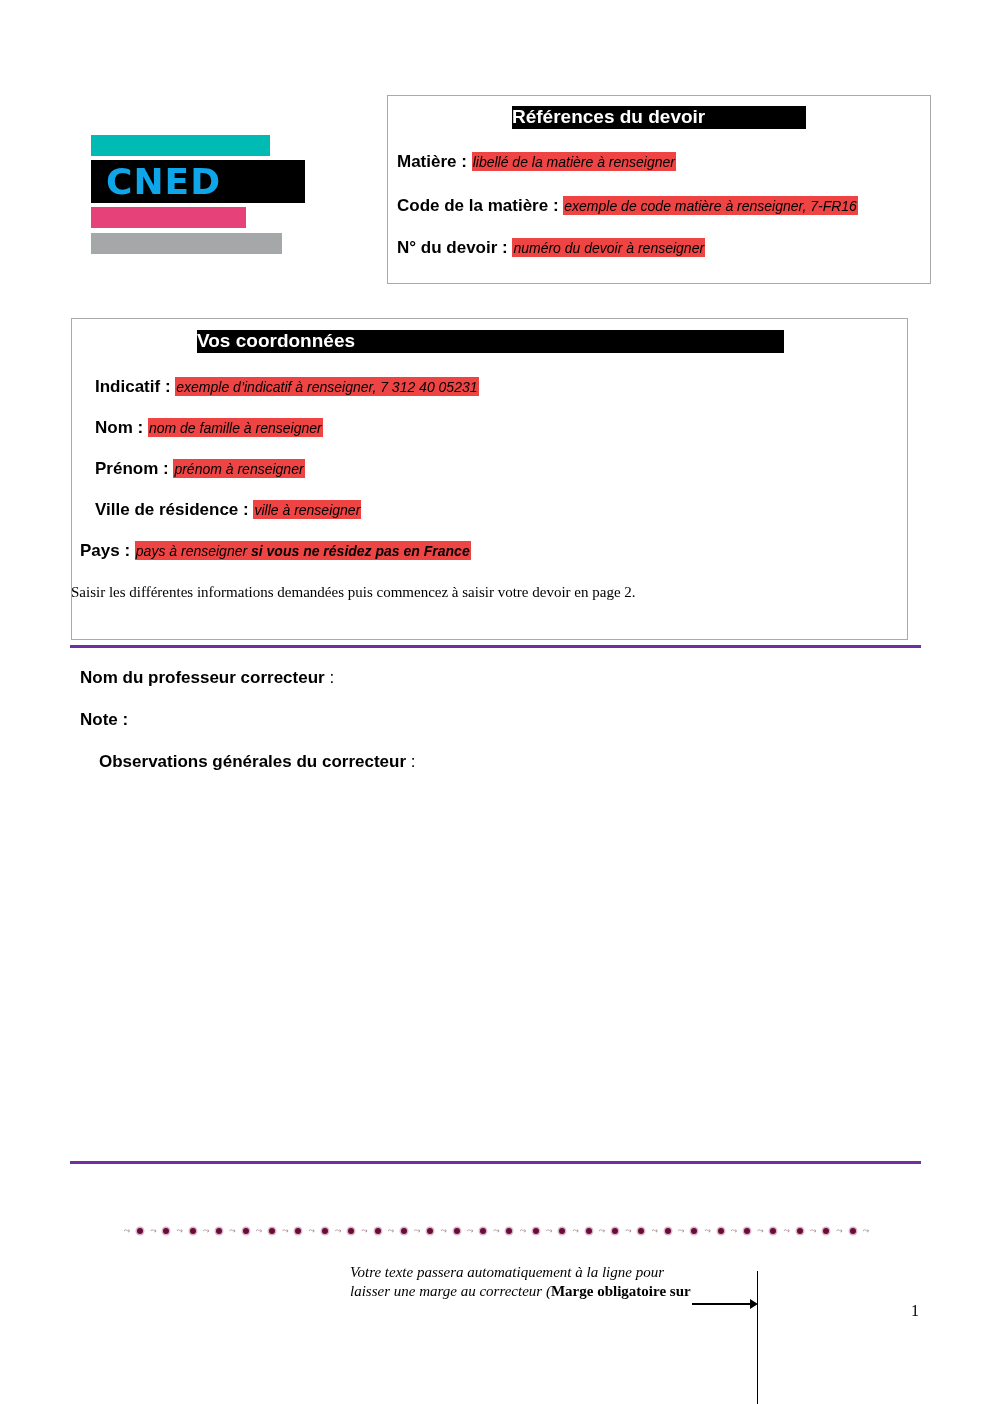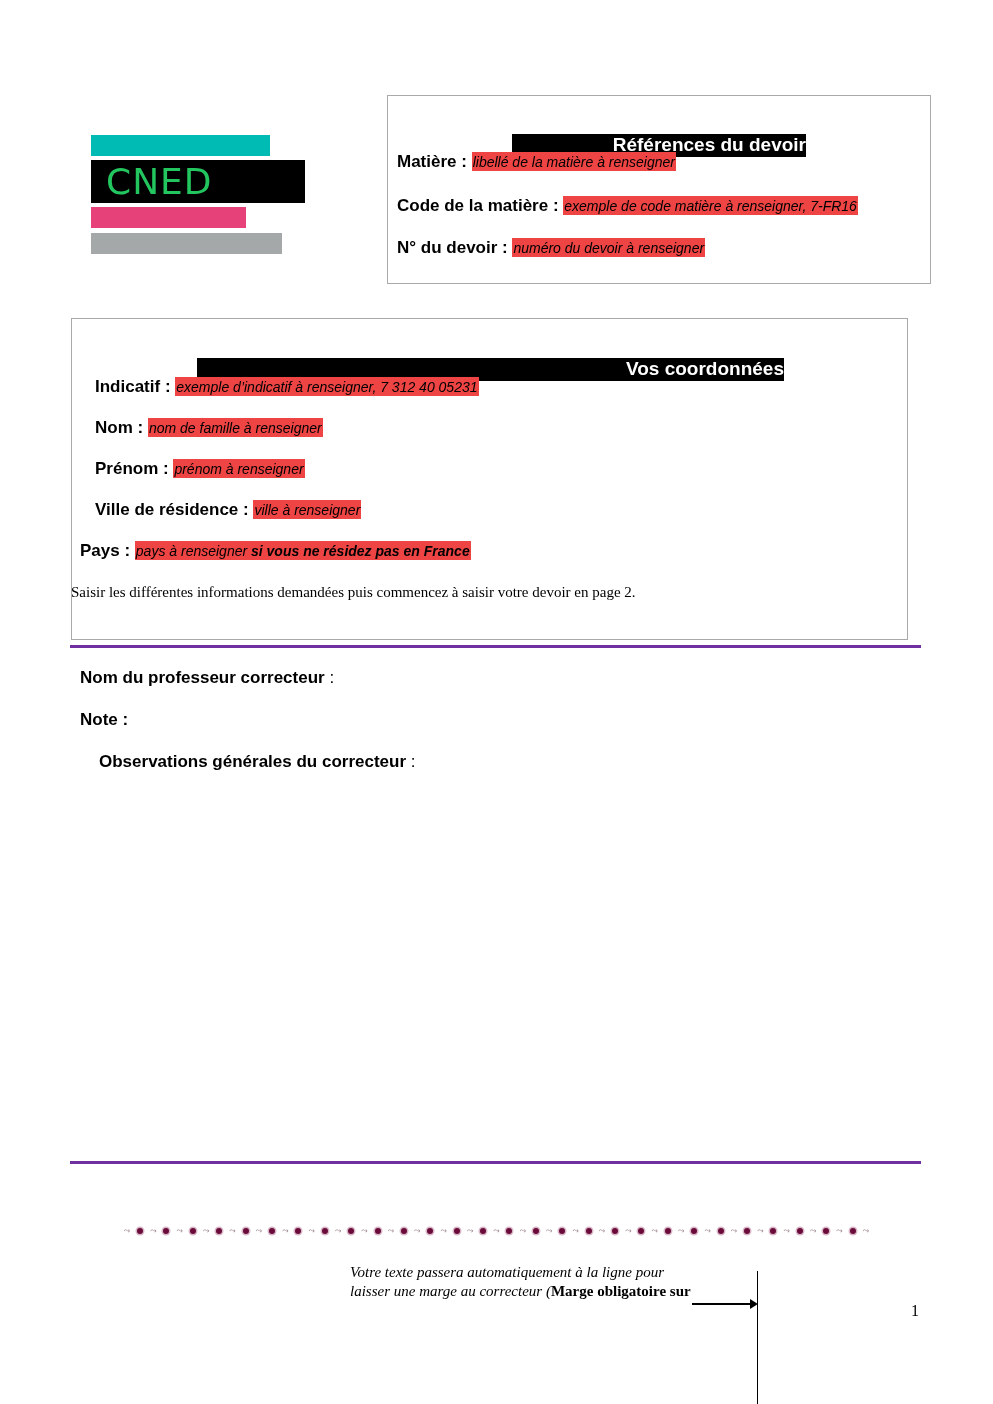--- a/index.html
+++ b/index.html
@@ -3,30 +3,30 @@
 <meta charset="utf-8">
 <style>
   html, body { margin: 0; padding: 0; background: #ffffff; }
   body { width: 993px; height: 1404px; position: relative; overflow: hidden;
          font-family: "Liberation Sans", sans-serif; color: #000; }
 
   
   .logo { position: absolute; left: 91px; top: 135px; width: 215px; height: 120px; }
   .logo .bar { position: absolute; left: 0; }
   .logo .teal { top: 0; width: 179px; height: 21px; background: #00bbb4; }
-  .logo .black { top: 25px; width: 214px; height: 43px; background: #000; color: #22c55e;
-                 font-family: "DejaVu Sans", sans-serif; font-weight: normal; font-size: 36px;
+  .logo .black { top: 25px; width: 214px; height: 43px; background: #000; color: #0ea5e9;
+                 font-family: "DejaVu Sans", sans-serif; font-weight: bold; font-size: 36px;
                  line-height: 43px; padding-left: 15px; box-sizing: border-box; letter-spacing: 1px; }
   .logo .pink { top: 72px; width: 155px; height: 21px; background: #e7417a; }
   .logo .gray { top: 98px; width: 191px; height: 21px; background: #a5a8a8; }
 
   
   .box { position: absolute; border: 1px solid #a9a9a9; box-sizing: border-box; }
   .box-header { position: absolute; background: #000; color: #fff; font-weight: bold;
-                font-size: 19px; text-align: right; line-height: 22px; height: 23px; margin-top: 28px; }
+                font-size: 19px; text-align: left; line-height: 22px; height: 23px; }
 
   .field { position: absolute; font-weight: bold; font-size: 17px; white-space: nowrap; line-height: 22px; }
   .val { background: #ef4444; font-weight: normal; font-style: italic; font-size: 14px;
          padding: 2px 1px 1px 1px; }
   .val b { font-weight: bold; }
 
   .refs { left: 387px; top: 95px; width: 544px; height: 189px; }
   .coords { left: 71px; top: 318px; width: 837px; height: 322px; }
 
   .hint { position: absolute; left: 71px; top: 584px; font-family: "Liberation Serif", serif;

